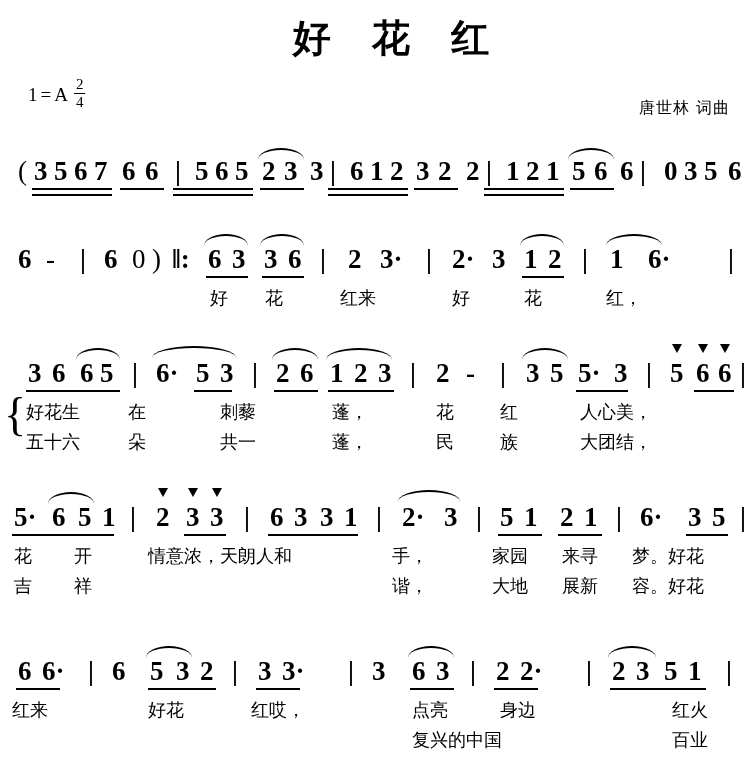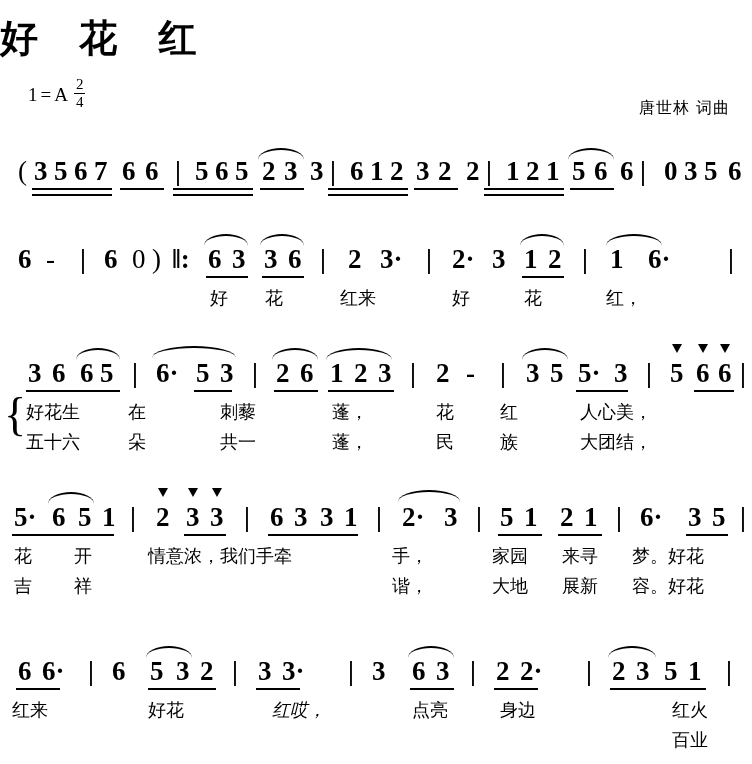--- a/index.html
+++ b/index.html
@@ -16,26 +16,28 @@
     overflow: hidden;
   }
   .sheet {
     position: relative;
     width: 752px;
     height: 764px;
   }
 
   
   .title {
+    text-align: center;
     font-family: "DejaVu Sans", sans-serif;
     font-weight: bold;
     font-size: 38px;
     letter-spacing: 14px;
     padding-top: 18px;
     line-height: 1.1;
+    padding-left: 44px;
   }
 
   .key-line {
     position: absolute;
     left: 28px;
     top: 78px;
     font-family: "Liberation Serif", serif;
     font-size: 19px;
     display: flex;
     align-items: center;
@@ -382,21 +384,21 @@
 
       <span class="tok" style="left:640px;">6·</span>
       <span class="tok" style="left:688px;">3</span>
       <span class="tok" style="left:712px;">5</span>
       <div class="beam" style="left:686px; top:38px; width:42px;"></div>
       <span class="tok" style="left:740px;">|</span>
     </div>
     <div class="lyric-row">
       <span class="ly" style="left:14px;">花</span>
       <span class="ly" style="left:74px;">开</span>
-      <span class="ly" style="left:148px;">情意浓，我们手牵</span>
+      <span class="ly" style="left:148px;">情意浓，天朗人和</span>
       <span class="ly" style="left:392px;">手，</span>
       <span class="ly" style="left:492px;">家园</span>
       <span class="ly" style="left:562px;">来寻</span>
       <span class="ly" style="left:632px;">梦。好花</span>
     </div>
     <div class="lyric-row">
       <span class="ly" style="left:14px;">吉</span>
       <span class="ly" style="left:74px;">祥</span>
       <span class="ly" style="left:392px;">谐，</span>
       <span class="ly" style="left:492px;">大地</span>
@@ -441,27 +443,28 @@
       <span class="tok" style="left:636px;">3</span>
       <span class="tok" style="left:664px;">5</span>
       <span class="tok" style="left:688px;">1</span>
       <div class="slur" style="left:608px; top:-4px; width:48px;"></div>
       <div class="beam" style="left:610px; top:38px; width:96px;"></div>
       <span class="tok" style="left:726px;">|</span>
     </div>
     <div class="lyric-row">
       <span class="ly" style="left:12px;">红来</span>
       <span class="ly" style="left:148px;">好花</span>
-      <span class="ly" style="left:272px;font-style:italic;">红哎，</span>
+      <span class="ly" style="left:251px;">红哎，</span>
       <span class="ly" style="left:412px;">点亮</span>
       <span class="ly" style="left:500px;">身边</span>
       <span class="ly" style="left:672px;">红火</span>
     </div>
     <div class="lyric-row">
       <span class="ly" style="left:12px;"></span>
       <span class="ly" style="left:148px;"></span>
       <span class="ly" style="left:256px;"></span>
+      <span class="ly" style="left:412px;">复兴的中国</span>
       <span class="ly" style="left:500px;"></span>
       <span class="ly" style="left:672px;">百业</span>
     </div>
   </div>
 
 </div>
 
 </body></html>

